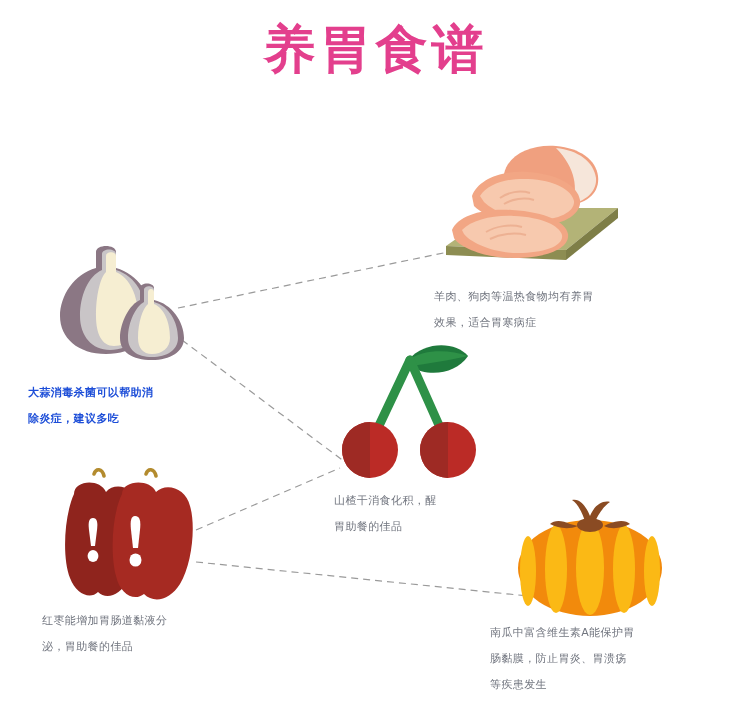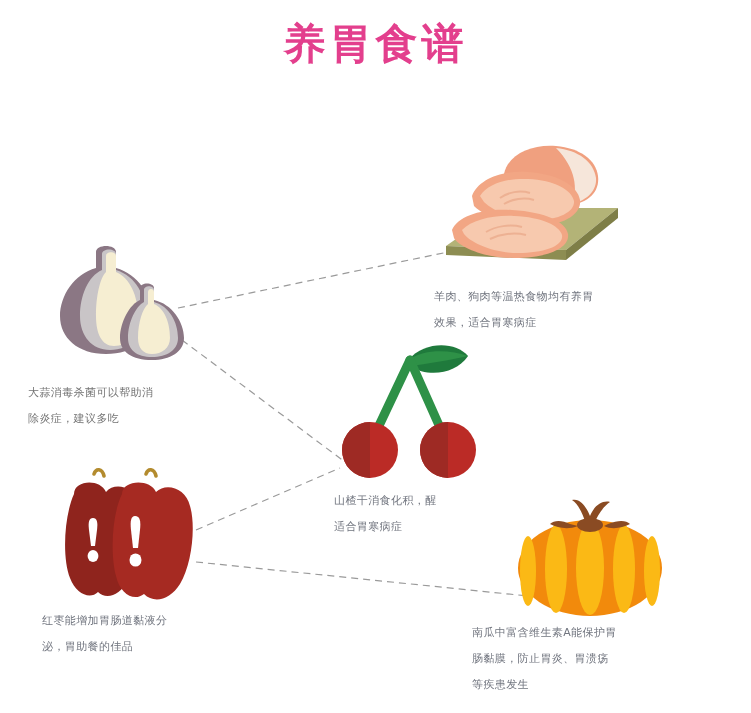--- a/index.html
+++ b/index.html
@@ -10,41 +10,41 @@
     font-family:"DejaVu Sans","Liberation Sans",sans-serif;
     overflow:hidden;
     position:relative;
   }
   #canvas{position:relative;width:751px;height:713px;}
 
   .title{
     position:absolute;
     left:0;top:22px;width:751px;
     text-align:center;
-    font-size:42px;
+    font-size:52px;
     font-weight:bold;
     letter-spacing:4px;
     color:#e33f8d;
     line-height:1.05;
     user-select:none;
   }
 
   .note{
     position:absolute;
     color:#71757f;
     font-size:11px;
     line-height:26px;
     letter-spacing:0.4px;
     white-space:pre-line;
   }
   .note-meat{left:434px;top:284px;width:250px;}
   .note-garlic{left:28px;top:380px;width:210px;}
   .note-cherry{left:334px;top:488px;width:180px;}
   .note-apple{left:42px;top:608px;width:215px;}
-  .note-pumpkin{left:472px;top:620px;width:225px;}
+  .note-pumpkin{left:490px;top:620px;width:225px;}
 
   .lines{position:absolute;left:0;top:0;width:751px;height:713px;pointer-events:none;}
 
   .art{position:absolute;}
   .art svg{display:block;overflow:visible;}
 
   .art-meat{left:438px;top:138px;width:190px;height:128px;}
   .art-garlic{left:52px;top:238px;width:148px;height:122px;}
   .art-cherry{left:330px;top:338px;width:160px;height:144px;}
   .art-apple{left:58px;top:468px;width:152px;height:140px;}
@@ -167,23 +167,23 @@
       <path d="M78,32 C74,20 70,12 64,8 C72,6 78,14 82,24
                C86,14 94,8 102,10 C96,14 90,22 86,32 Z" fill="#8a4b23"></path>
       <path d="M62,32 C54,28 46,28 42,32 C50,36 60,38 70,34 Z" fill="#8a4b23"></path>
       <path d="M100,32 C110,28 118,28 122,32 C114,36 104,38 96,34 Z" fill="#8a4b23"></path>
       <ellipse cx="82" cy="33" rx="13" ry="7" fill="#8a4b23"></ellipse>
     </svg>
   </div>
 
   <div class="note note-meat" style="color: rgb(113, 117, 127);">羊肉、狗肉等温热食物均有养胃
 效果，适合胃寒病症</div>
-  <div class="note note-garlic" style="color: #737373;">大蒜消毒杀菌可以帮助消
+  <div class="note note-garlic" style="color: #1d4ed8; font-weight: bold;">大蒜消毒杀菌可以帮助消
 除炎症，建议多吃</div>
   <div class="note note-cherry" style="color: rgb(113, 117, 127);">山楂干消食化积，醒
-适合胃寒病症</div>
+胃助餐的佳品</div>
   <div class="note note-apple" style="color: rgb(113, 117, 127);">红枣能增加胃肠道黏液分
 泌，胃助餐的佳品</div>
   <div class="note note-pumpkin" style="color: rgb(113, 117, 127);">南瓜中富含维生素A能保护胃
 肠黏膜，防止胃炎、胃溃疡
 等疾患发生</div>
 
 </div>
 
 </body></html>

